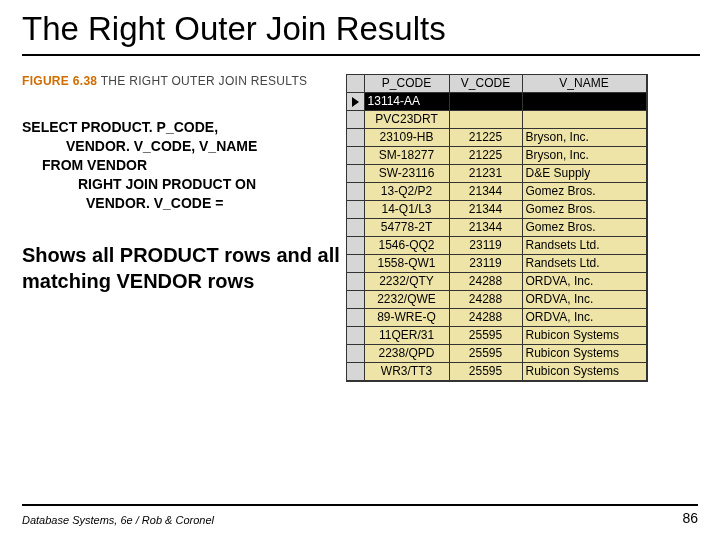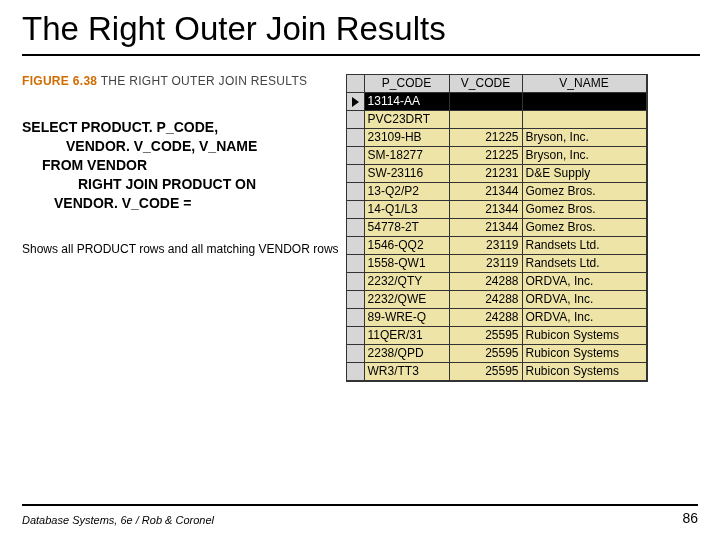--- a/index.html
+++ b/index.html
@@ -9,30 +9,30 @@
 .content{display:flex;gap:4px;align-items:flex-start}
 .left{width:320px}
 .fig-caption{font-size:12px;color:#4a4a4a;margin:0 0 30px 0}
 .fig-caption .lbl{color:#D06C00;font-weight:700;letter-spacing:0.3px}
 .fig-caption .cap{color:#444;text-transform:uppercase;letter-spacing:0.3px}
 .sql{font-size:14px;font-weight:700;line-height:1.35}
 .sql .l1{margin-left:0}
 .sql .l2{margin-left:44px}
 .sql .l3{margin-left:20px}
 .sql .l4{margin-left:56px}
-.sql .l5{margin-left:32px}
+.sql .l5{margin-left:64px}
 .sql .l6{margin-left:76px}
-.desc{font-size:12px;font-weight:400;margin-top:30px;line-height:1.3}
+.desc{font-size:20px;font-weight:700;margin-top:30px;line-height:1.3}
 .right{width:355px}
 .grid{border:1px solid #333;font-family:Arial,sans-serif;font-size:12px;background:#EEE4A8;width:300px}
 .grid-row{display:flex;height:18px}
 .grid-row>div{box-sizing:border-box;border-right:1px solid #333;border-bottom:1px solid #333;padding:1px 3px;white-space:nowrap;overflow:hidden}
 .gutter{width:18px;background:#D6D6D6;display:flex;align-items:center;justify-content:center}
-.col-p{width:85px;text-align:left}
-.col-vc{width:73px;text-align:right}
+.col-p{width:85px;text-align:center}
+.col-vc{width:73px;text-align:center}
 .col-vn{width:124px;text-align:left;border-right:none}
 .hdr>div{background:#D6D6D6;text-align:center;font-weight:400}
 .hdr .gutter{}
 .marker{width:0;height:0;border-top:5px solid transparent;border-bottom:5px solid transparent;border-left:7px solid #000}
 .row-sel .col-p,.row-sel .col-vc,.row-sel .col-vn{background:#000;color:transparent;position:relative}
 .row-sel .col-p span{position:absolute;left:3px;color:#fff}
 .footer{position:absolute;left:0;right:0;bottom:14px;padding:0 22px}
 .footer-rule{border:none;border-top:2px solid #000;margin:0 0 4px 0}
 .footer-row{display:flex;justify-content:space-between;align-items:flex-end}
 .src{font-style:italic;font-size:11px;color:#000}

